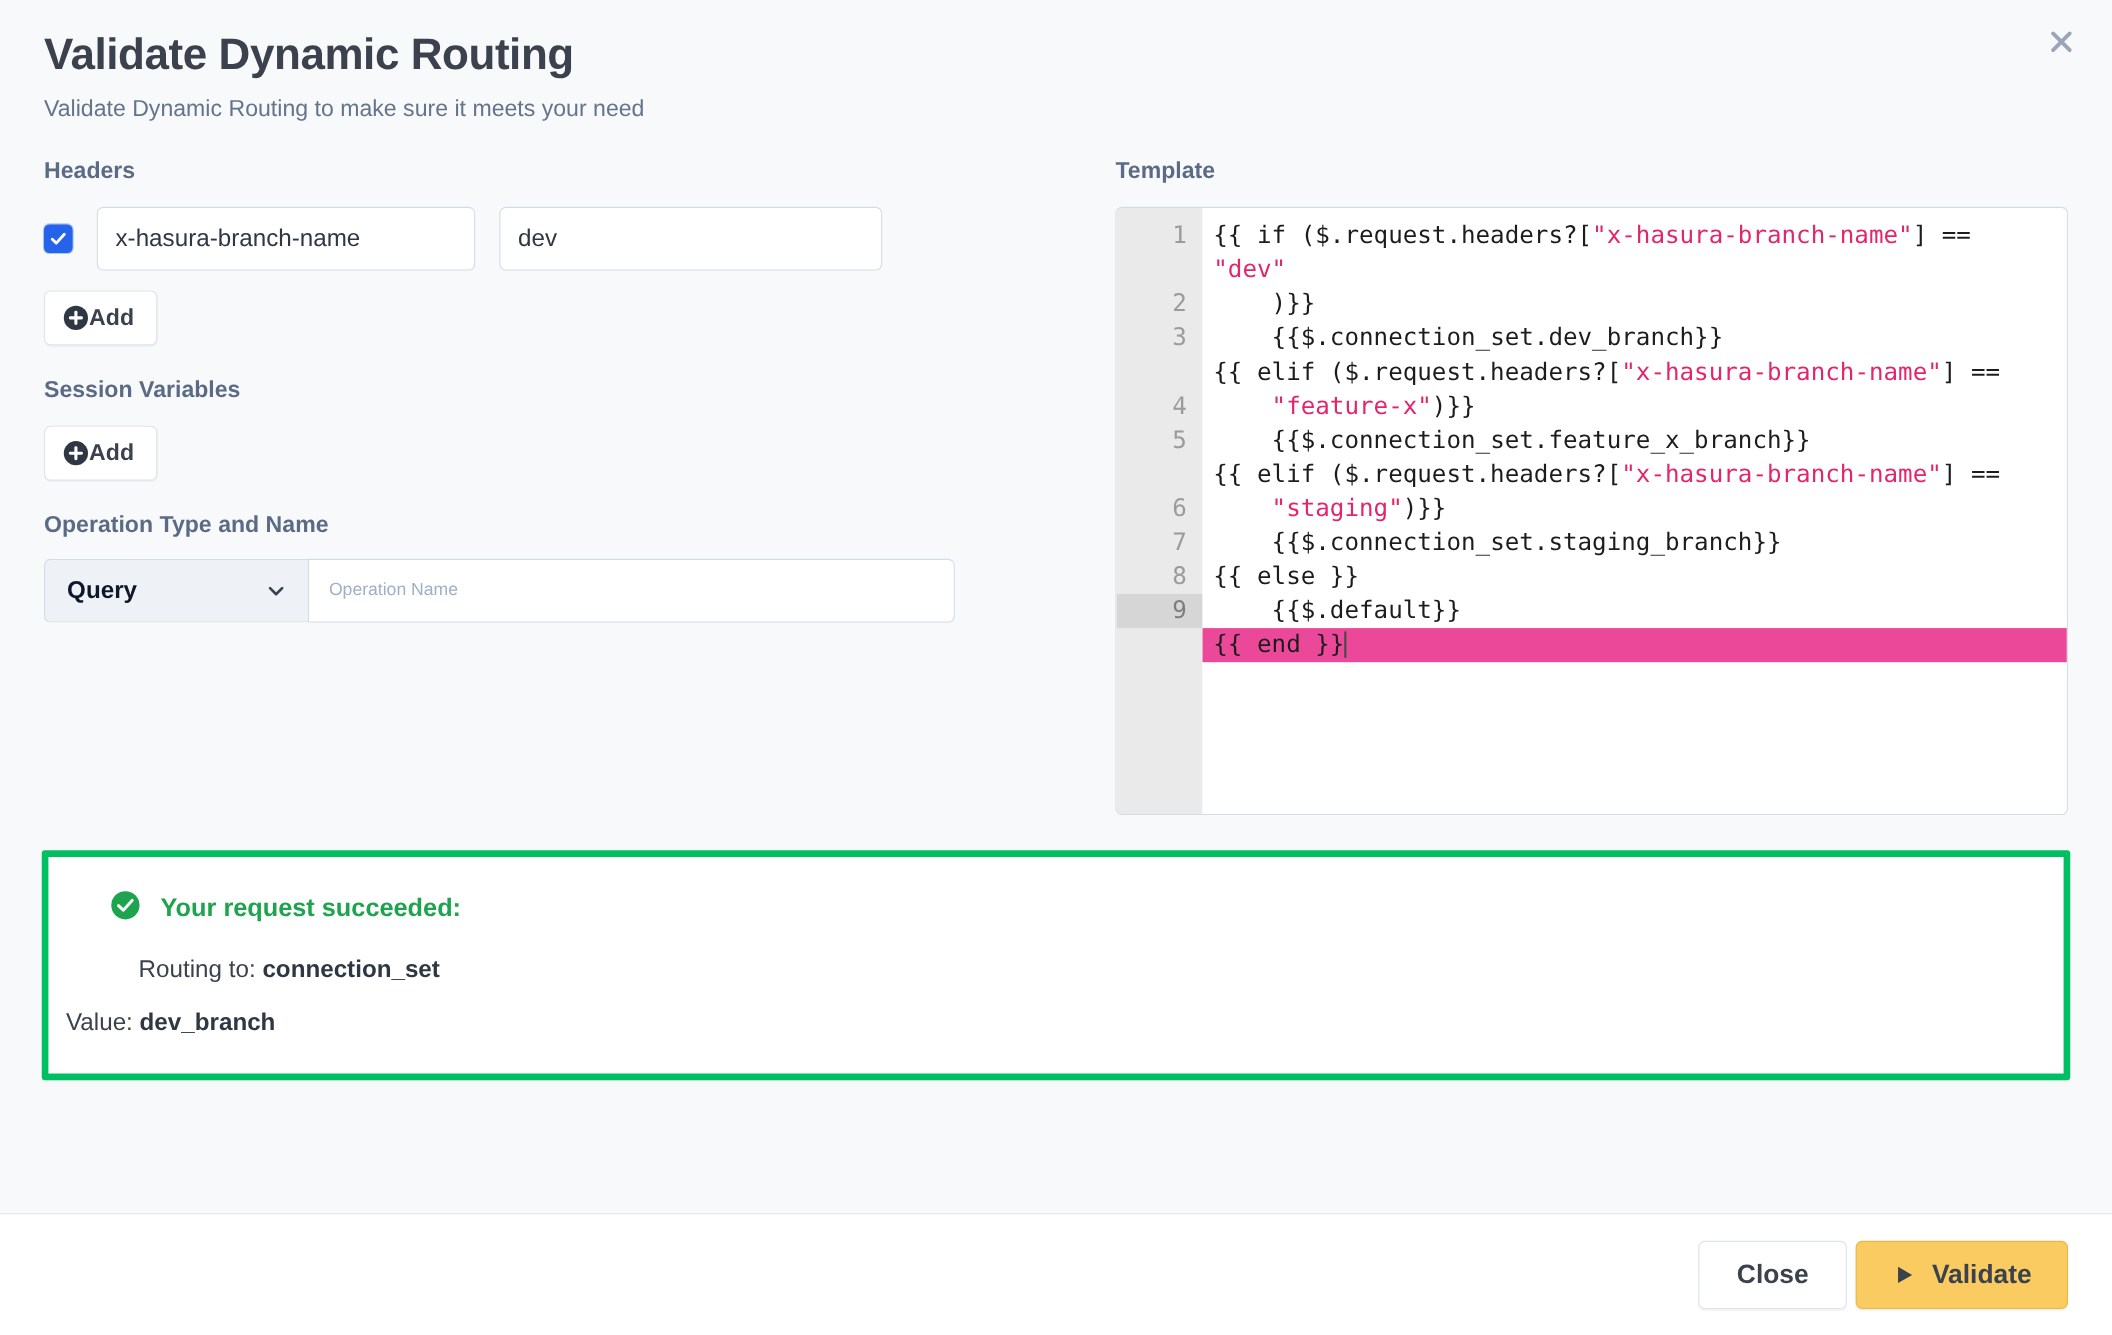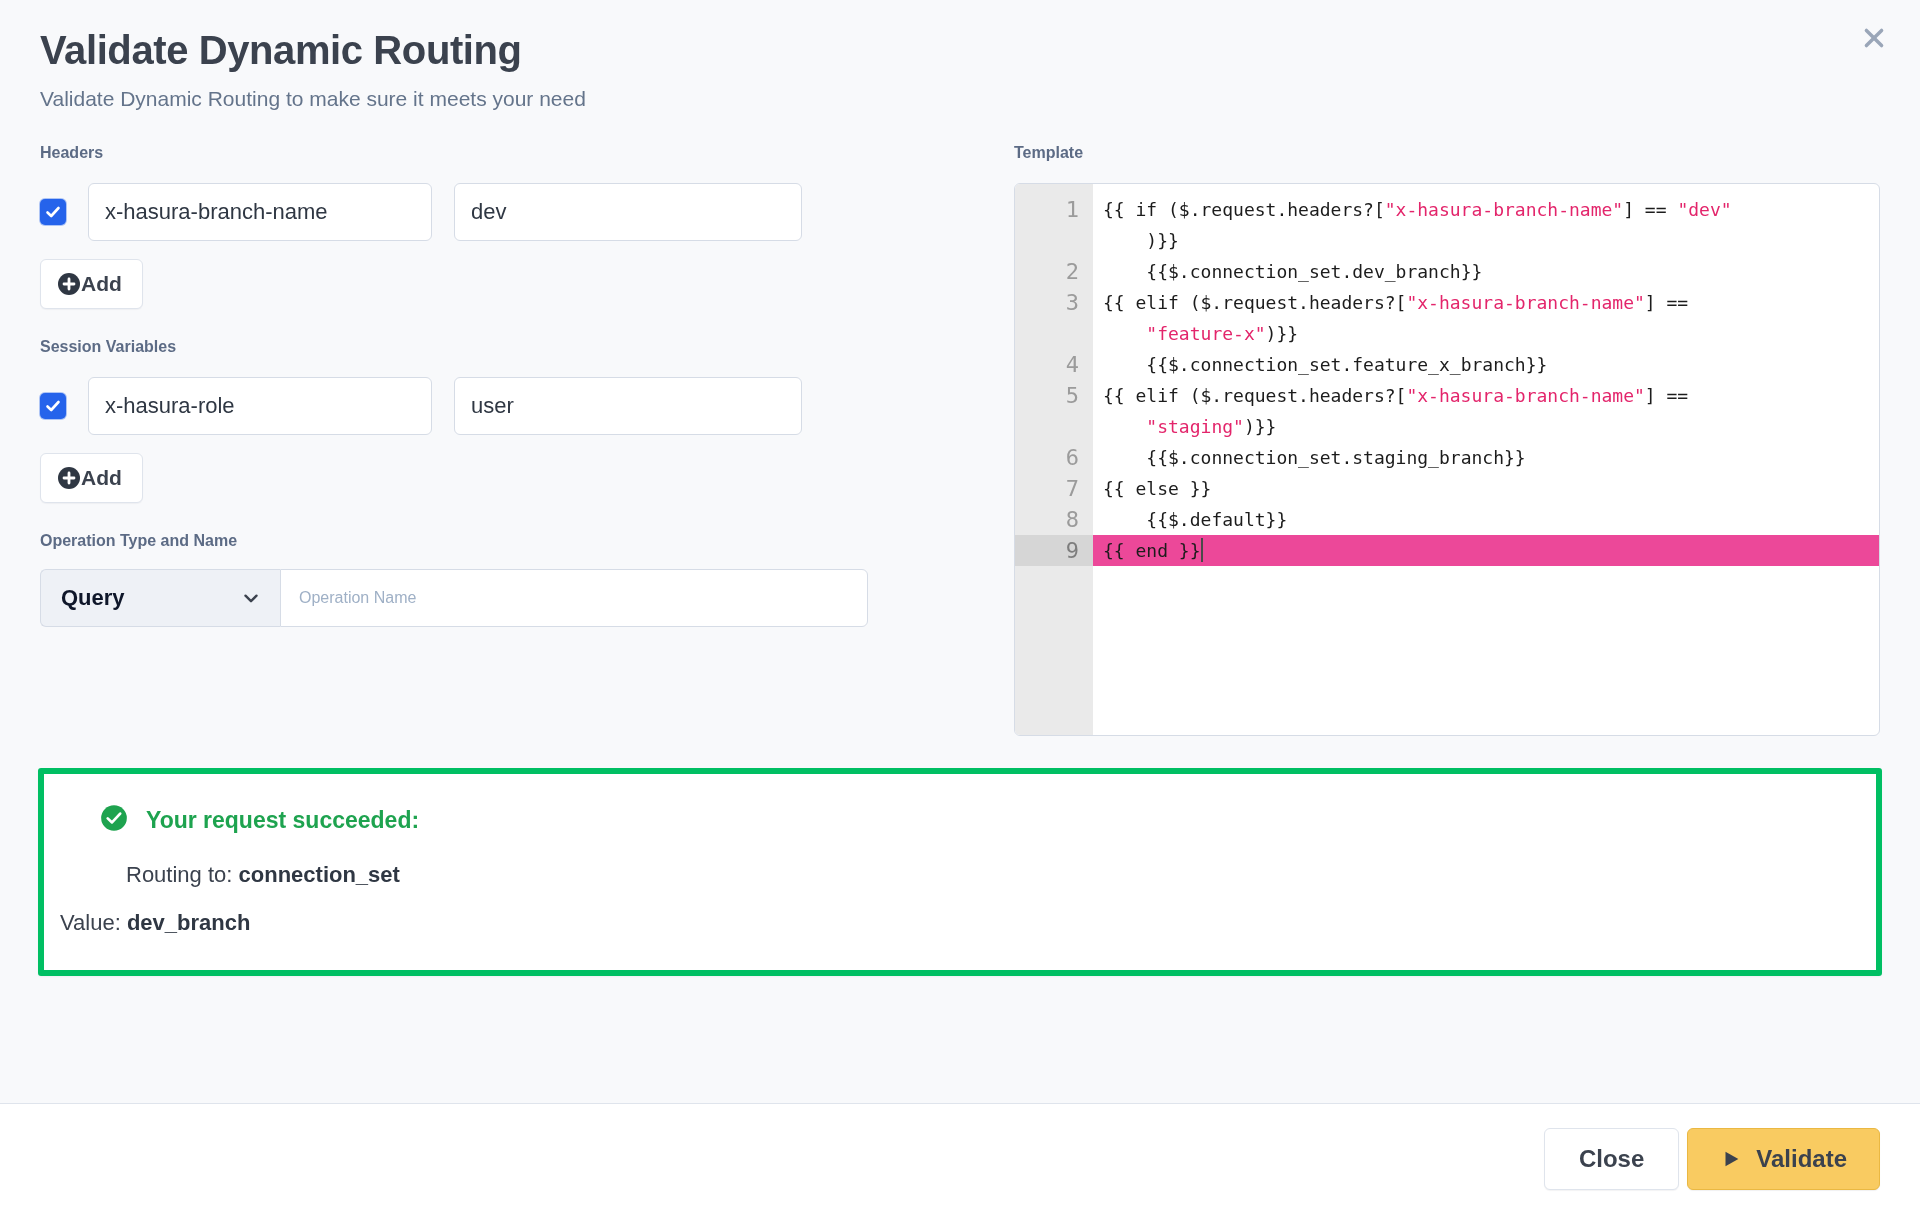--- a/index.html
+++ b/index.html
@@ -52,21 +52,21 @@
   
   .body-grid {
     display: flex;
     padding: 34px 40px 0 40px;
     gap: 0;
   }
   .col-left { width: 930px; flex: none; }
   .col-right { flex: 1; padding-left: 44px; }
 
   .section-label {
-    font-size: 16px;
+    font-size: 21px;
     font-weight: bold;
     color: #5c6b85;
     margin: 0 0 22px 0;
     line-height: 1;
   }
   .section-label.tight { margin-bottom: 20px; }
 
   .kv-row {
     display: flex;
     align-items: center;
@@ -172,21 +172,21 @@
     color: #9b9b9b;
     line-height: 31px;
     user-select: none;
   }
   .gutter .ln { padding-right: 14px; }
   .gutter .ln.active { background: #d6d6d6; color: #7d7d7d; }
   .code {
     flex: 1;
     padding: 10px 0 0 0;
     font-family: "DejaVu Sans Mono", monospace;
-    font-size: 18px;
+    font-size: 22px;
     line-height: 31px;
     color: #1c1c1c;
     white-space: pre-wrap;
     overflow: hidden;
     position: relative;
   }
   .code .cl { padding: 0 12px 0 10px; }
   .code .cl.active { background: #ec4899; }
   .str { color: #e3256b; }
   .caret {
@@ -301,29 +301,20 @@
             <circle cx="12" cy="12" r="11" fill="#2f3743"></circle>
             <rect x="10.6" y="5.6" width="2.8" height="12.8" rx="1.3" fill="#ffffff"></rect>
             <rect x="5.6" y="10.6" width="12.8" height="2.8" rx="1.3" fill="#ffffff"></rect>
           </svg>
         </span>
         <span>Add</span>
       </button>
 
       <div class="section-label">Session Variables</div>
 
-      <div class="kv-row">
-        <div class="cbx">
-          <svg width="16" height="16" viewBox="0 0 16 16" fill="none" stroke="#ffffff" stroke-width="2.6" stroke-linecap="round" stroke-linejoin="round">
-            <polyline points="2.5,8.5 6.2,12 13.5,4"></polyline>
-          </svg>
-        </div>
-        <input class="txt-input input-key" type="text" value="x-hasura-role" style="">
-        <input class="txt-input input-val" type="text" value="user" style="">
-      </div>
 
       <button class="add-btn">
         <span class="plus">
           <svg width="24" height="24" viewBox="0 0 24 24">
             <circle cx="12" cy="12" r="11" fill="#2f3743"></circle>
             <rect x="10.6" y="5.6" width="2.8" height="12.8" rx="1.3" fill="#ffffff"></rect>
             <rect x="5.6" y="10.6" width="12.8" height="2.8" rx="1.3" fill="#ffffff"></rect>
           </svg>
         </span>
         <span>Add</span>

